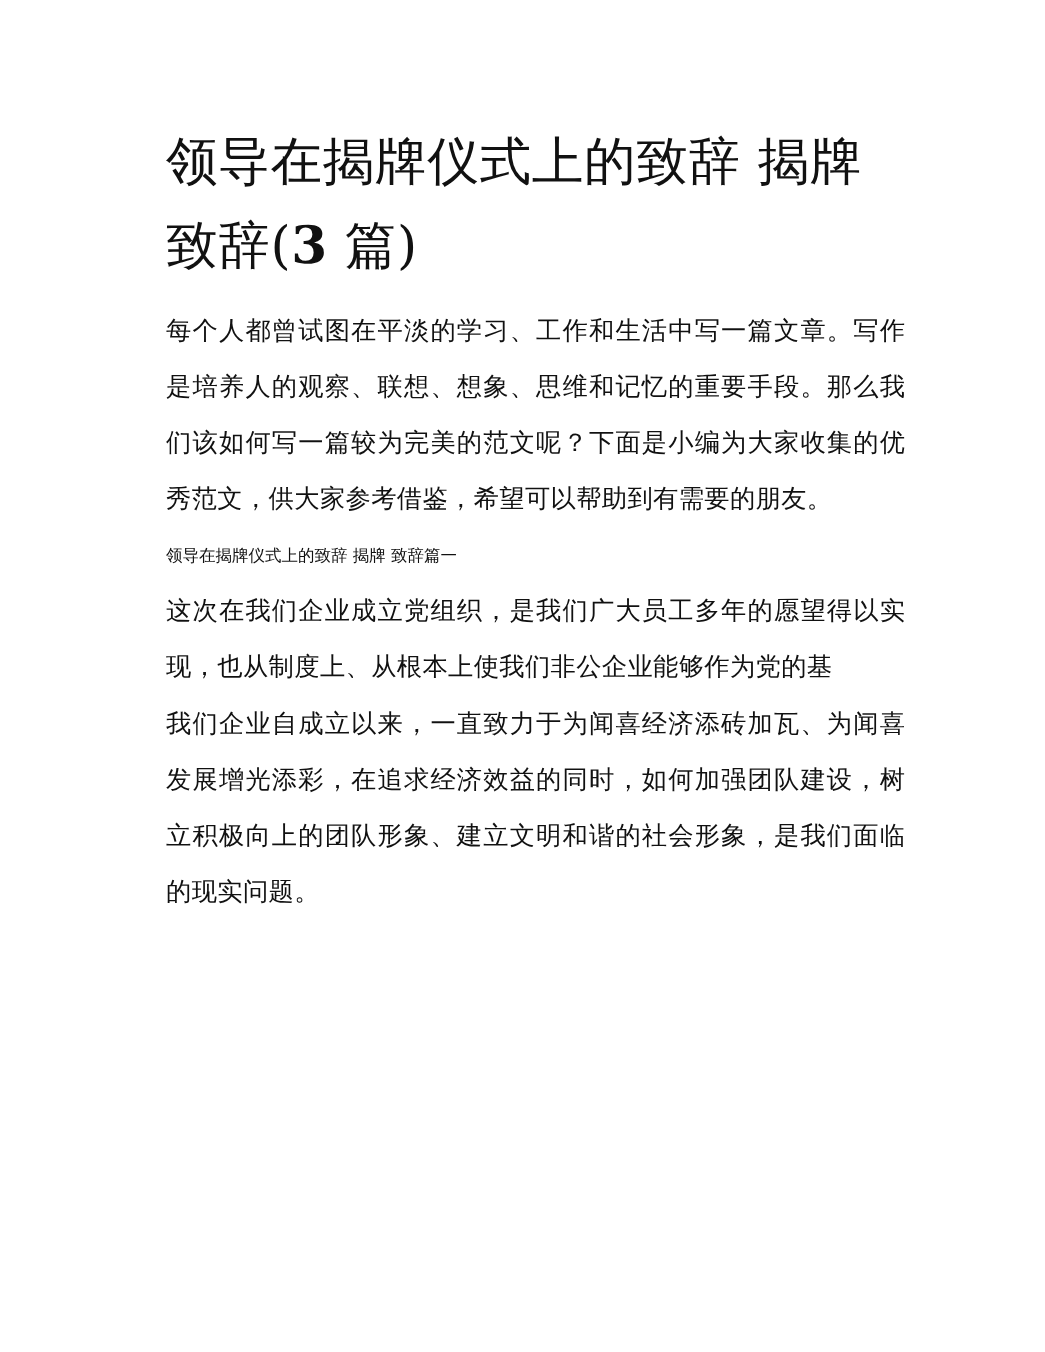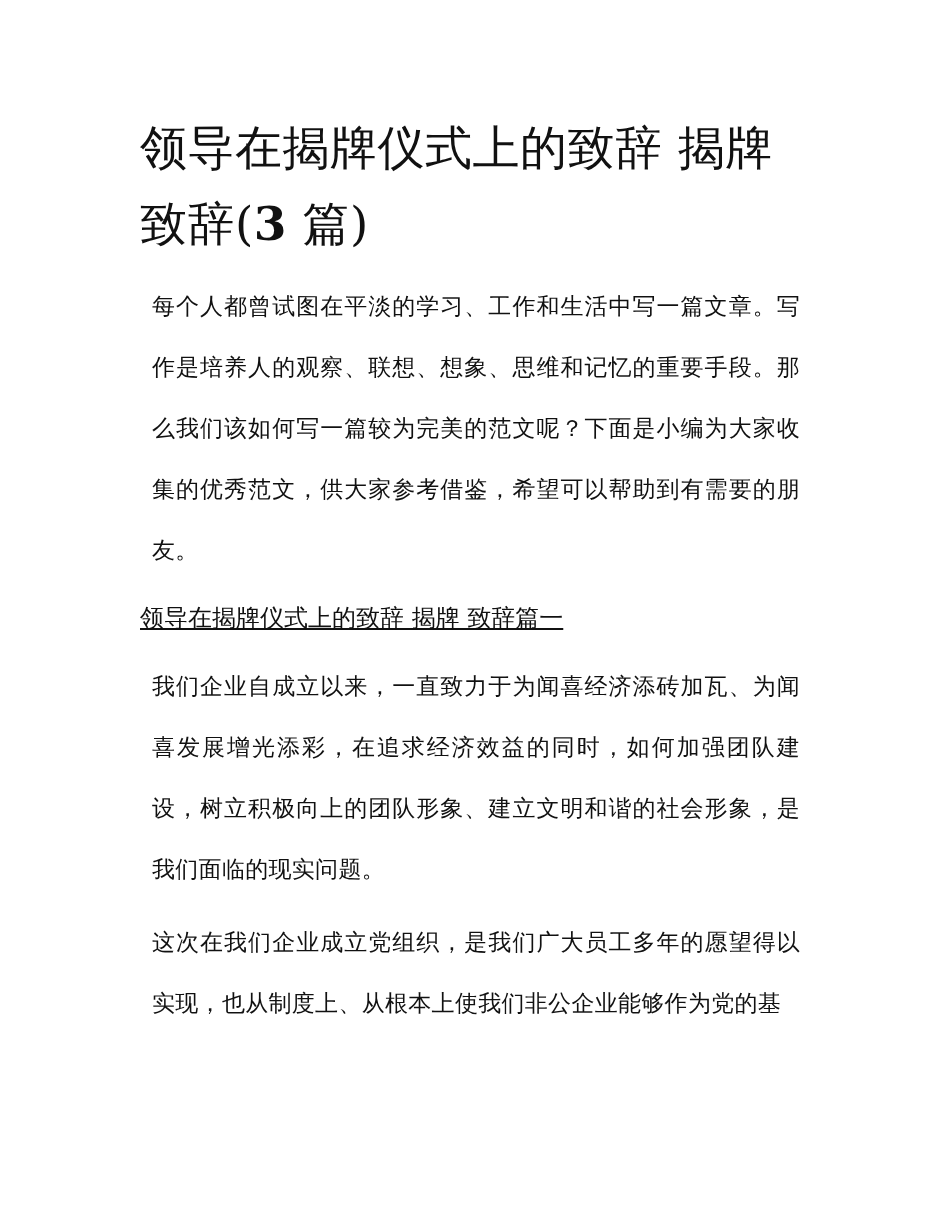--- a/index.html
+++ b/index.html
@@ -10,57 +10,56 @@
     body {
       width: 950px;
       height: 1229px;
       position: relative;
       overflow: hidden;
       font-family: "DejaVu Serif", "Liberation Serif", serif;
       color: #111111;
     }
     .page {
       position: absolute;
-      left: 140px;
+      left: 151px;
       top: 110px;
       width: 672px;
     }
     .title {
       font-size: 47px;
       line-height: 76px;
       margin: 0 0 14px 0;
       font-weight: normal;
       letter-spacing: 0.5px;
     }
     .title .num {
       font-weight: bold;
     }
     .para {
       font-size: 23px;
-      line-height: 61px;
-      margin: 12px;
+      line-height: 51px;
+      margin: 0;
       text-align: justify;
       letter-spacing: 0.3px;
     }
     .section-heading {
-      font-size: 24px;
+      font-size: 15px;
       line-height: 51px;
       margin: 0;
       font-weight: normal;
-      text-decoration: underline;
     }
   </style>
 </head>
 <body>
 
 <div class="page">
   <h1 class="title">
     <span>领导在揭牌仪式上的致辞 揭牌</span><br>
     <span>致辞(</span><span class="num">3</span><span> 篇)</span>
   </h1>
 
   <p class="para">每个人都曾试图在平淡的学习、工作和生活中写一篇文章。写作是培养人的观察、联想、想象、思维和记忆的重要手段。那么我们该如何写一篇较为完美的范文呢？下面是小编为大家收集的优秀范文，供大家参考借鉴，希望可以帮助到有需要的朋友。</p>
 
   <h2 class="section-heading">领导在揭牌仪式上的致辞 揭牌 致辞篇一</h2>
 
+  <p class="para">这次在我们企业成立党组织，是我们广大员工多年的愿望得以实现，也从制度上、从根本上使我们非公企业能够作为党的基</p>
   <p class="para">我们企业自成立以来，一直致力于为闻喜经济添砖加瓦、为闻喜发展增光添彩，在追求经济效益的同时，如何加强团队建设，树立积极向上的团队形象、建立文明和谐的社会形象，是我们面临的现实问题。</p>
-  <p class="para">这次在我们企业成立党组织，是我们广大员工多年的愿望得以实现，也从制度上、从根本上使我们非公企业能够作为党的基</p>
 </div>
 
 </body></html>

